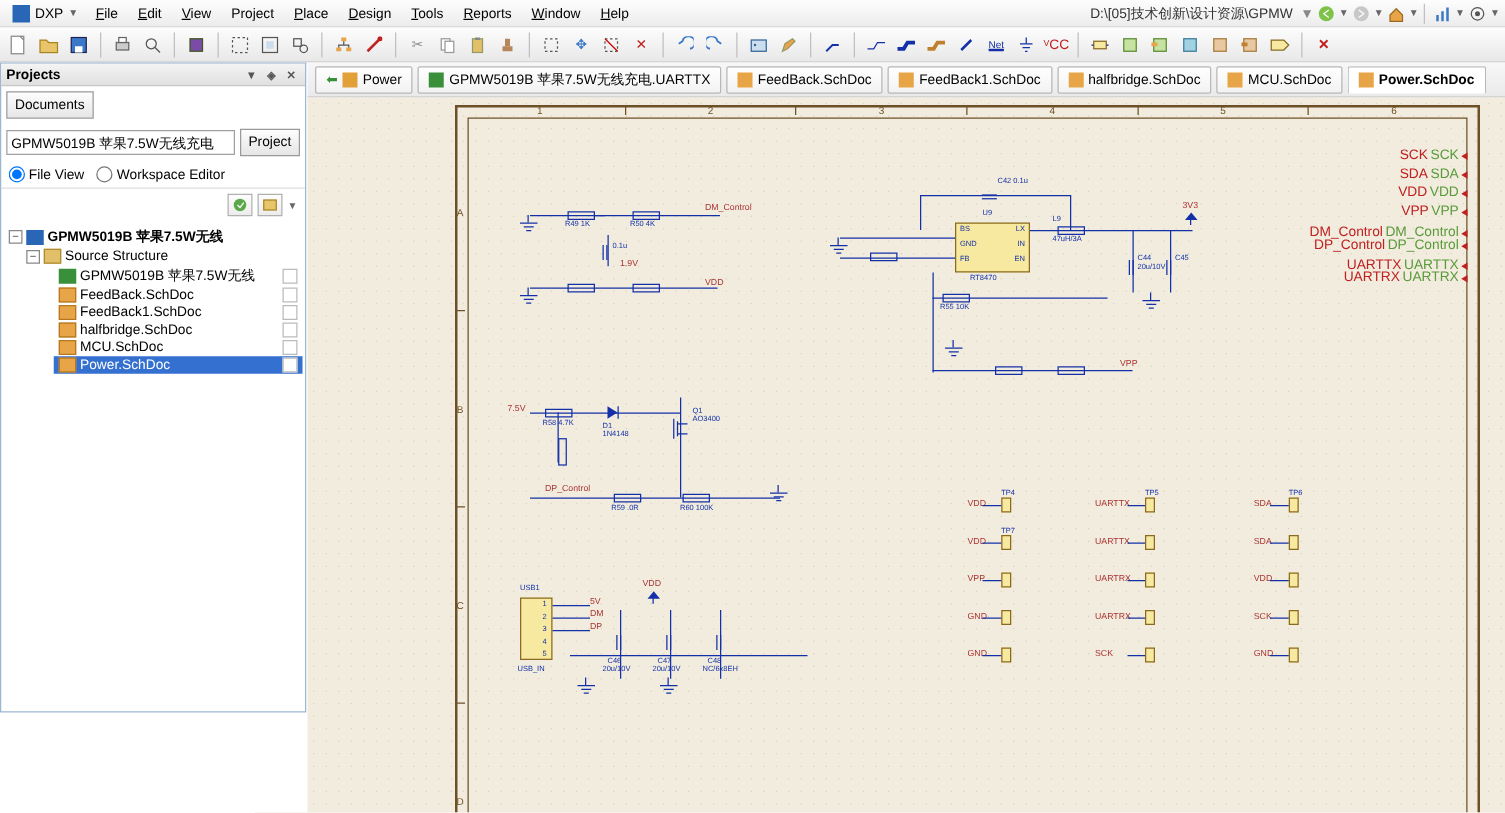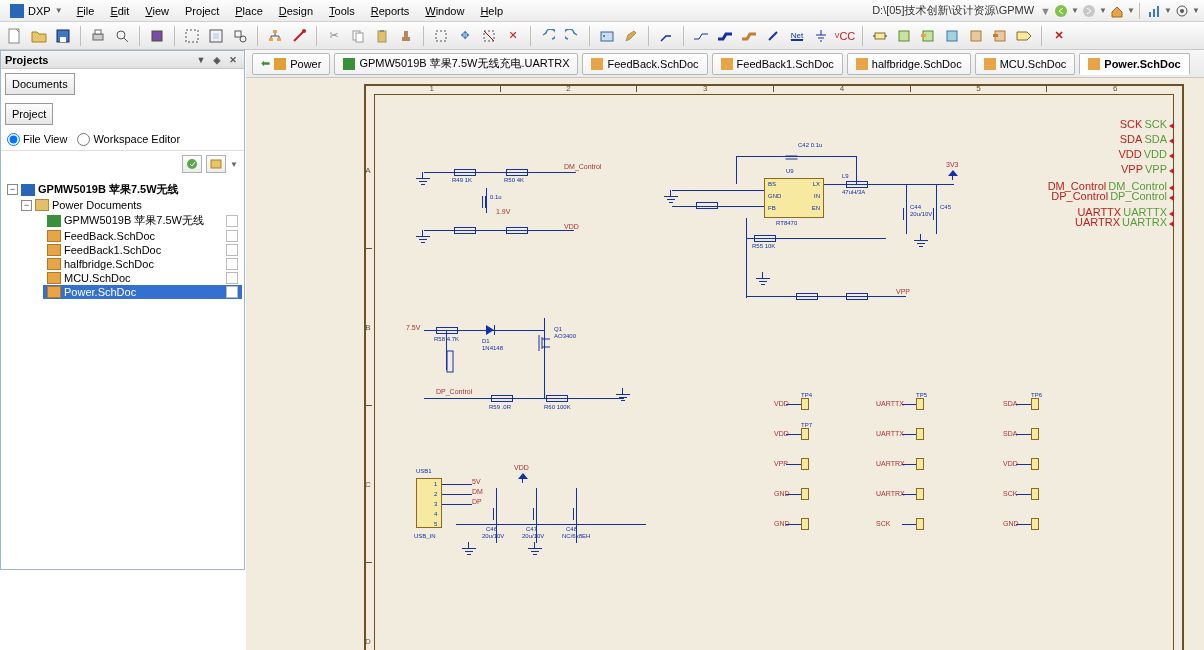--- a/index.html
+++ b/index.html
@@ -24,21 +24,21 @@
 
 
 .panel { position:absolute; left:0; top:50px; width:245px; height:520px; background:#fff; border:1px solid #9db7d1; }
 .panel-title { background:linear-gradient(#f4f4f4,#e0e0e0); height:18px; display:flex; align-items:center; padding:0 4px; font-weight:bold; border-bottom:1px solid #c8c8c8; }
 .panel-title .t-spacer{flex:1;}
 .panel-title .pin,.panel-title .close{ width:14px; height:14px; margin-left:2px; display:flex; align-items:center; justify-content:center; font-size:9px; color:#555;}
 .panel-row { display:flex; gap:4px; padding:4px; align-items:center; }
 .panel-row select,.panel-row input { flex:1; height:20px; border:1px solid #a0a0a0; background:#fff; padding:0 3px; font-size:11px; }
 .panel-row button { height:22px; padding:0 6px; border:1px solid #999; background:linear-gradient(#fdfdfd,#e6e6e6); }
 .view-row { display:flex; gap:10px; padding:4px 6px; align-items:center; border-bottom:1px solid #e0e0e0;}
-.view-row label { display:flex; gap:3px; }
+.view-row label { display:flex; align-items:center; gap:3px; }
 .mini-icons{ display:flex; justify-content:flex-end; gap:4px; padding:4px 6px;}
 .mini-icons .mi{ width:20px; height:18px; border:1px solid #b0b0b0; background:linear-gradient(#fdfdfd,#ececec); display:flex; align-items:center; justify-content:center;}
 
 .tree { padding:4px 2px; overflow:auto; height:450px;}
 .tree ul{ list-style:none; }
 .tree li { white-space:nowrap; padding:1px 0 1px 4px; display:flex; align-items:center; gap:3px; }
 .tree .exp { width:11px; height:11px; border:1px solid #888; display:inline-flex; align-items:center; justify-content:center; font-size:9px; line-height:1; color:#444; background:#fff;}
 .tree .ic { width:14px; height:12px; display:inline-block; }
 .tree .ic-prj { background:#2a66b6; }
 .tree .ic-fold{ background:#e2c06a; border:1px solid #ad8a33;}
@@ -388,20 +388,21 @@
     <span>Projects</span>
     <span class="t-spacer"></span>
     <span class="pin">▼</span>
     <span class="pin">◈</span>
     <span class="close">✕</span>
   </div>
   <div class="panel-row">
     <button>Documents</button>
   </div>
   <div class="panel-row">
+    <input type="text" value="GPMW5019B 苹果7.5W无线充电" style="">
     <button>Project</button>
   </div>
   <div class="view-row">
     <label>
         <input type="radio" name="vw" checked="" style="">
         <span>File View</span>
       </label>
     <label>
         <input type="radio" name="vw" style="">
         <span>Workspace Editor</span>
@@ -426,21 +427,21 @@
     <ul>
       <li>
         <span class="exp">−</span>
         <span class="ic ic-prj"></span>
         <b>GPMW5019B 苹果7.5W无线</b>
       </li>
       <ul>
         <li>
           <span class="exp">−</span>
           <span class="ic ic-fold"></span>
-          <span>Power Documents</span>
+          <span>Source Structure</span>
         </li>
         <ul>
           <li>
               <span class="ic ic-pcb"></span>
               <span>GPMW5019B 苹果7.5W无线</span>
               <span class="doc-stat"></span>
             </li>
           <li>
               <span class="ic ic-sch"></span>
               <span>FeedBack.SchDoc</span>
@@ -473,21 +474,21 @@
 </div>
 
 <div class="doctabs">
   <div class="dtab home">
       <span style="color:#3a8f3a;">⬅</span>
       <span class="small-ic"></span>
       <span>Power</span>
     </div>
   <div class="dtab pcb">
       <span class="small-ic"></span>
-      <span>GPMW5019B 苹果7.5W无线充电.UARTRX</span>
+      <span>GPMW5019B 苹果7.5W无线充电.UARTTX</span>
     </div>
   <div class="dtab sch">
       <span class="small-ic"></span>
       <span>FeedBack.SchDoc</span>
     </div>
   <div class="dtab sch">
       <span class="small-ic"></span>
       <span>FeedBack1.SchDoc</span>
     </div>
   <div class="dtab sch">

